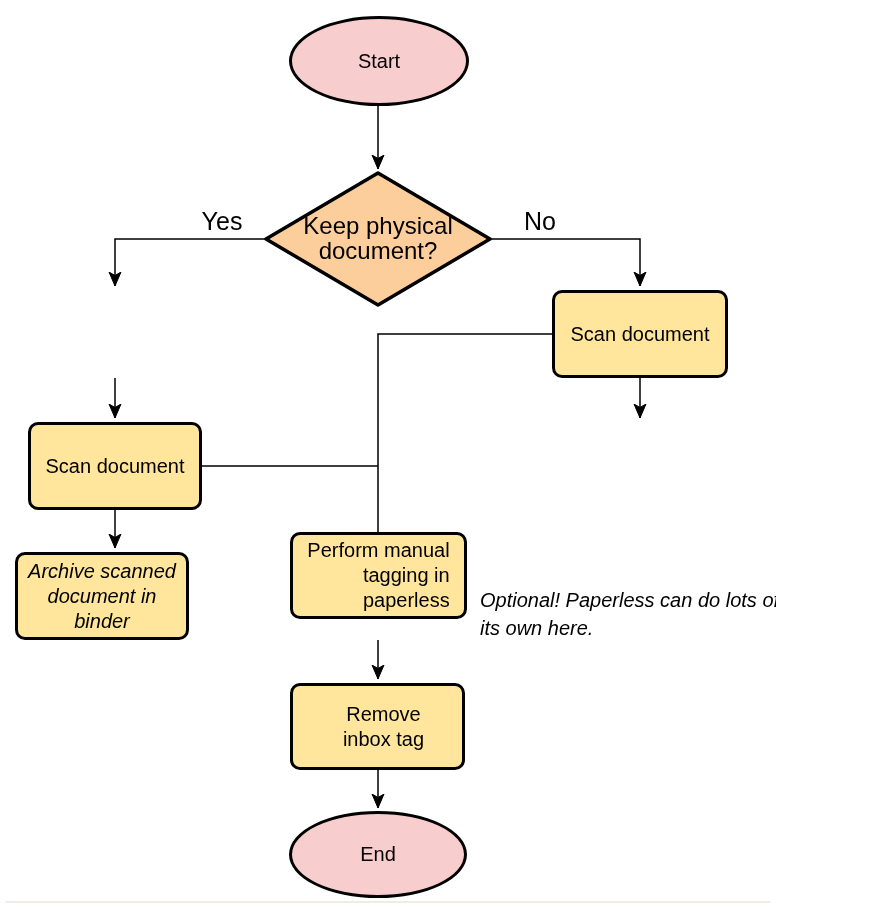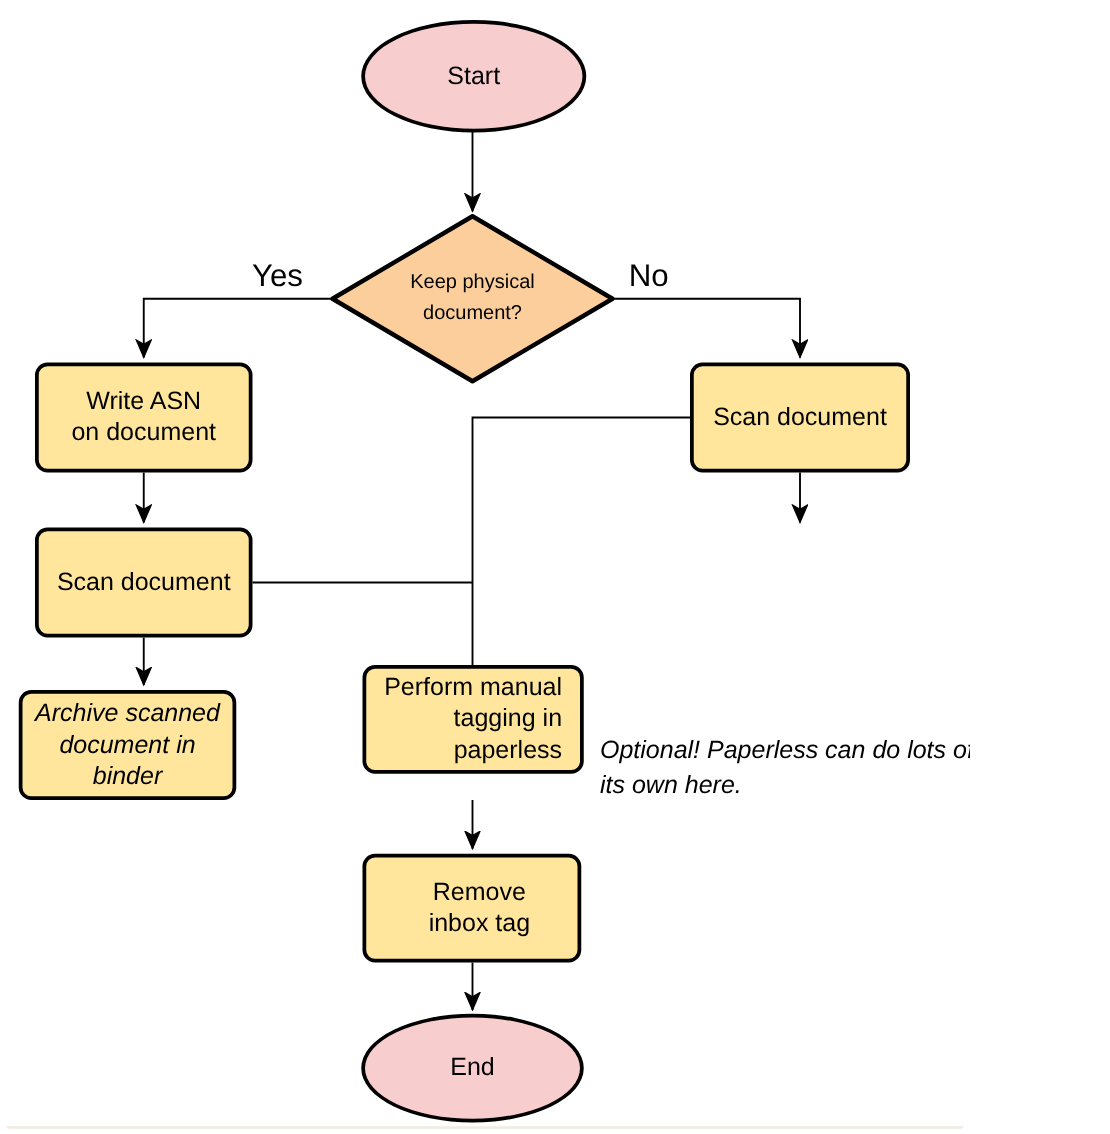--- a/index.html
+++ b/index.html
@@ -39,21 +39,21 @@
   }
   .terminator{
     background:var(--terminator-fill);
     border:3px solid var(--shape-stroke);
     border-radius:50%;
   }
   .label{white-space:pre-line;}
   .diamond-label{
     position:absolute;
     display:flex;align-items:flex-end;justify-content:center;
-    text-align:center;font-size:16px;line-height:25px;
+    text-align:center;font-size:24px;line-height:25px;
   }
   .edge-label{
     position:absolute;
     text-align:center;
     font-size:25px;line-height:20px;
   }
   .note{
     position:absolute;
     font-style:italic;
     font-size:20px;line-height:28px;
@@ -93,26 +93,22 @@
   <div class="node terminator" style="left:289px;top:16px;width:180px;height:90px;">
     <span class="label">Start</span>
   </div>
 
   <div class="diamond-label" style="left:278px;top:213px;width:200px;height:50px;">
     <span class="label">Keep physical
 document?</span>
   </div>
 
   <div class="edge-label" style="left:196px;top:211px;width:52px;">Yes</div>
-  <div class="edge-label" style="left:494px;top:211px;width:50px;">No</div>
+  <div class="edge-label" style="left:515px;top:211px;width:50px;">No</div>
 
-  <div class="node box" style="left:28px;top:290px;width:174px;height:88px;">
-    <span class="label">Write ASN
-on document</span>
-  </div>
   <div class="node box" style="left:28px;top:422px;width:174px;height:88px;">
     <span class="label">Scan document</span>
   </div>
   <div class="node box" style="left:15px;top:552px;width:174px;height:88px;font-style:italic;">
     <span class="label">Archive scanned
 document in
 binder</span>
   </div>
 
   <div class="node box" style="left:552px;top:290px;width:176px;height:88px;">

